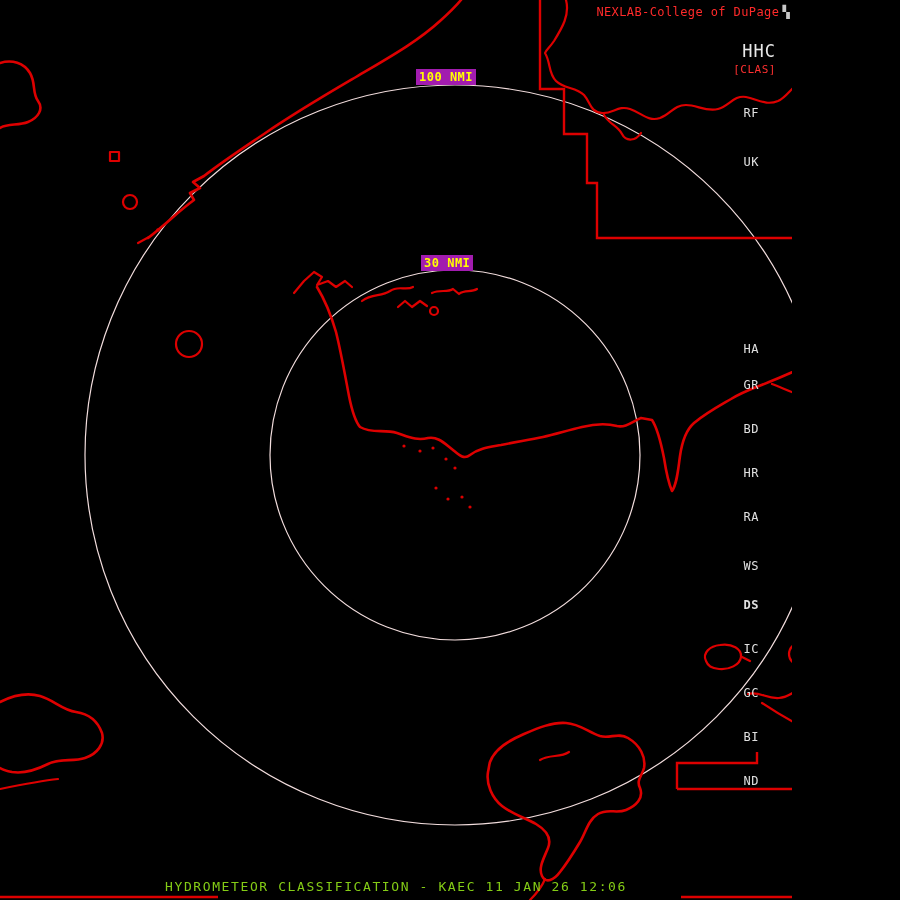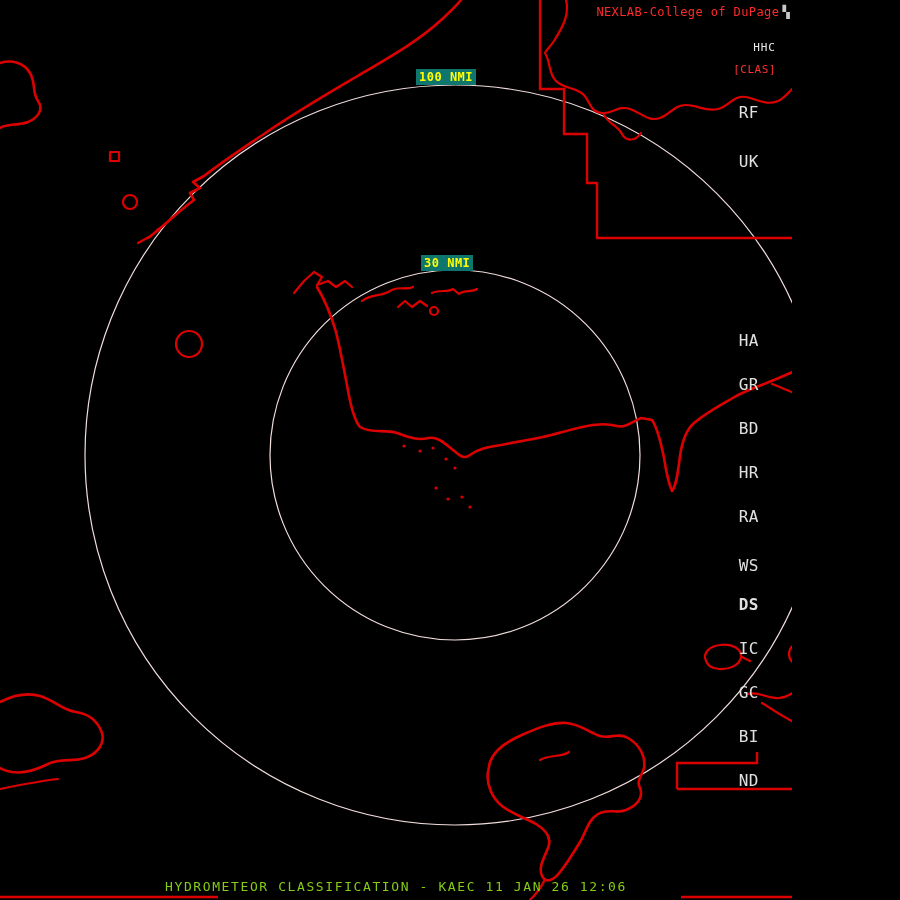--- a/index.html
+++ b/index.html
@@ -7,27 +7,27 @@
   .screen{position:relative;width:792px;height:900px;background:#000;
           font-family:"DejaVu Sans Mono",monospace;overflow:hidden;}
   .map-svg{position:absolute;left:0;top:0;width:900px;height:900px;}
   .mapline{fill:none;stroke:#DD0000;stroke-width:2.6;stroke-linecap:round;stroke-linejoin:round;}
   .mapline.thin{stroke-width:2.2;}
   .boundary{fill:none;stroke:#DD0000;stroke-width:2.4;stroke-linecap:butt;stroke-linejoin:miter;}
   .mapfill{fill:#DD0000;stroke:none;}
   .ring{fill:none;stroke:#F2DDDD;stroke-width:1.2;}
   .brand{position:absolute;top:5px;right:2px;color:#FF2A2A;font-size:12px;letter-spacing:0.4px;white-space:nowrap;}
   .brand .checker{color:#C8C8C8;font-size:12px;margin-left:3px;}
-  .hhc{position:absolute;top:41px;right:16px;color:#E8E8E8;font-size:11px;letter-spacing:1px;}
+  .hhc{position:absolute;top:41px;right:16px;color:#E8E8E8;font-size:17px;letter-spacing:1px;}
   .clas{position:absolute;top:63px;right:16px;color:#FF3030;font-size:11px;letter-spacing:0.5px;}
   .colorbar{position:absolute;left:876px;top:88px;width:17px;border:1px solid #4444CC;box-sizing:content-box;}
   .colorbar .seg{width:100%;}
-  .legend-label{position:absolute;right:33px;color:#E0E0E0;font-size:16px;line-height:16px;letter-spacing:0.5px;}
+  .legend-label{position:absolute;right:33px;color:#E0E0E0;font-size:12px;line-height:16px;letter-spacing:0.5px;}
   .ring-label{position:absolute;color:#FFFF00;font-size:12px;font-weight:bold;letter-spacing:0.5px;
-              background:#0f766e;padding:0 3px;line-height:16px;}
+              background:#a21caf;padding:0 3px;line-height:16px;}
   .ring-label.outer{left:416px;top:69px;}
   .ring-label.inner{left:421px;top:255px;}
   .caption{position:absolute;left:0;right:0;top:879px;text-align:center;color:#84cc16;
            font-size:13px;letter-spacing:1.6px;white-space:nowrap;}
 </style>
 </head>
 <body>
 
 <div class="screen">
 
@@ -137,21 +137,21 @@
       <div class="seg" style="height: 44px; background: rgb(30, 144, 255);"></div>
       <div class="seg" style="height: 44px; background: rgb(230, 230, 250);"></div>
       <div class="seg" style="height: 44px; background: rgb(255, 182, 193);"></div>
       <div class="seg" style="height: 44px; background: rgb(158, 158, 158);"></div>
       <div class="seg" style="height: 44px; background: rgb(139, 58, 58);"></div>
       <div class="seg" style="height: 44px; background: rgb(22, 11, 11);"></div>
     </div>
   <div>
       <span class="legend-label" style="top: 104.5px;">RF</span>
       <span class="legend-label" style="top: 153.5px;">UK</span>
-      <span class="legend-label" style="top: 333px; padding-left: 19px;">HA</span>
+      <span class="legend-label" style="top: 341px; padding-left: 19px;">HA</span>
       <span class="legend-label" style="top: 377px;">GR</span>
       <span class="legend-label" style="top: 421px; margin-left: 16px;">BD</span>
       <span class="legend-label" style="top: 465px;">HR</span>
       <span class="legend-label" style="top: 509px;">RA</span>
       <span class="legend-label" style="top: 558px;">WS</span>
       <span class="legend-label" style="top: 597px; font-weight: bold;">DS</span>
       <span class="legend-label" style="top: 641px;">IC</span>
       <span class="legend-label" style="top: 685px;">GC</span>
       <span class="legend-label" style="top: 729px;">BI</span>
       <span class="legend-label" style="top: 773px;">ND</span>

